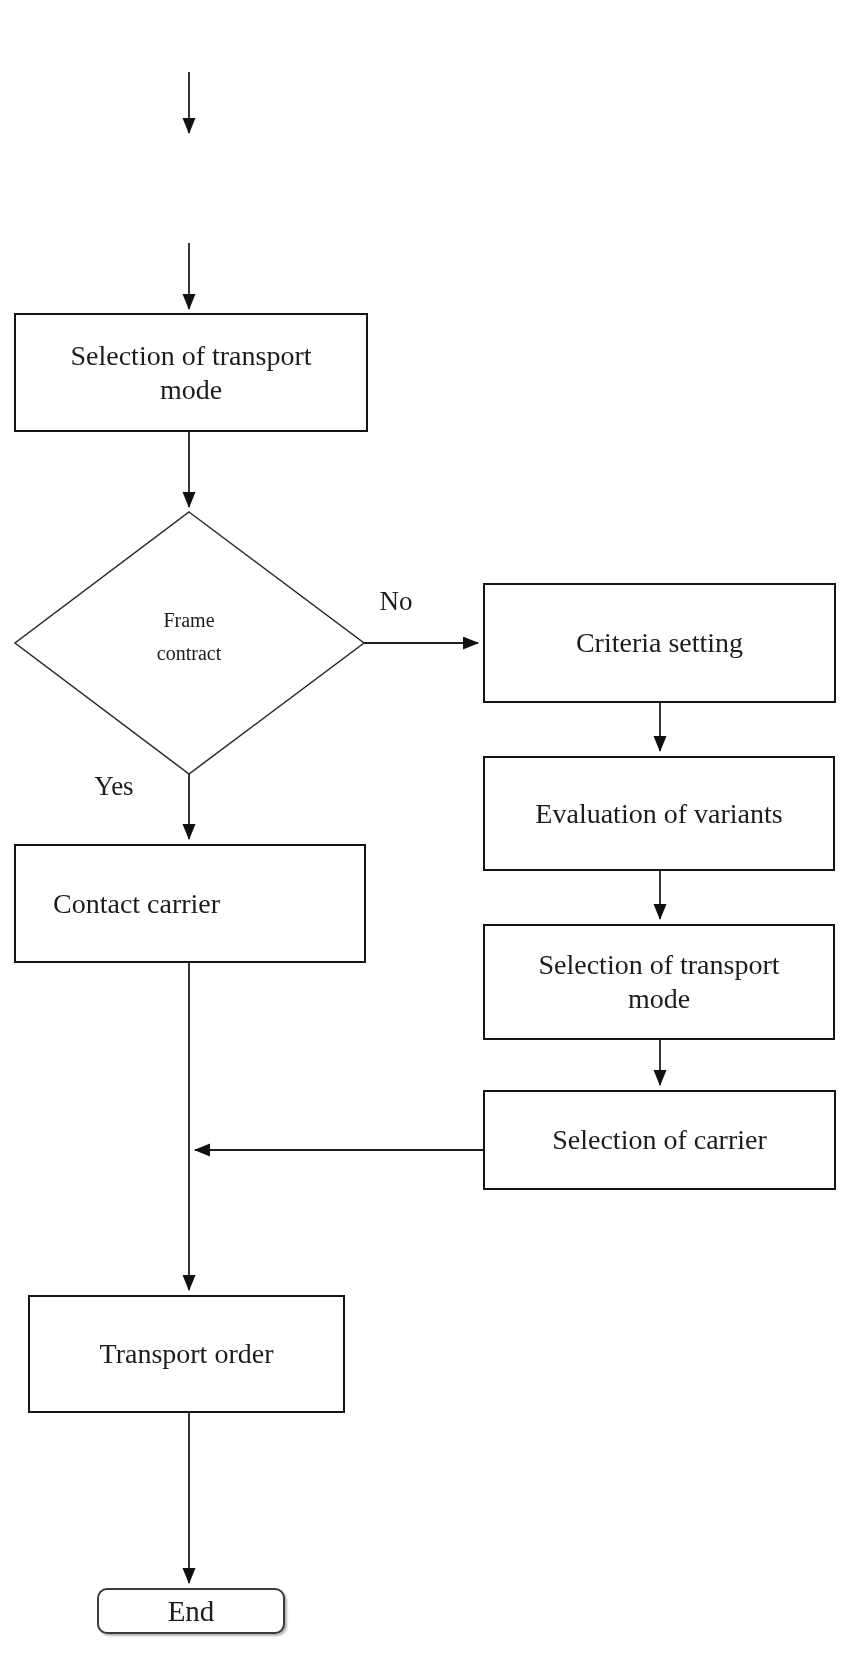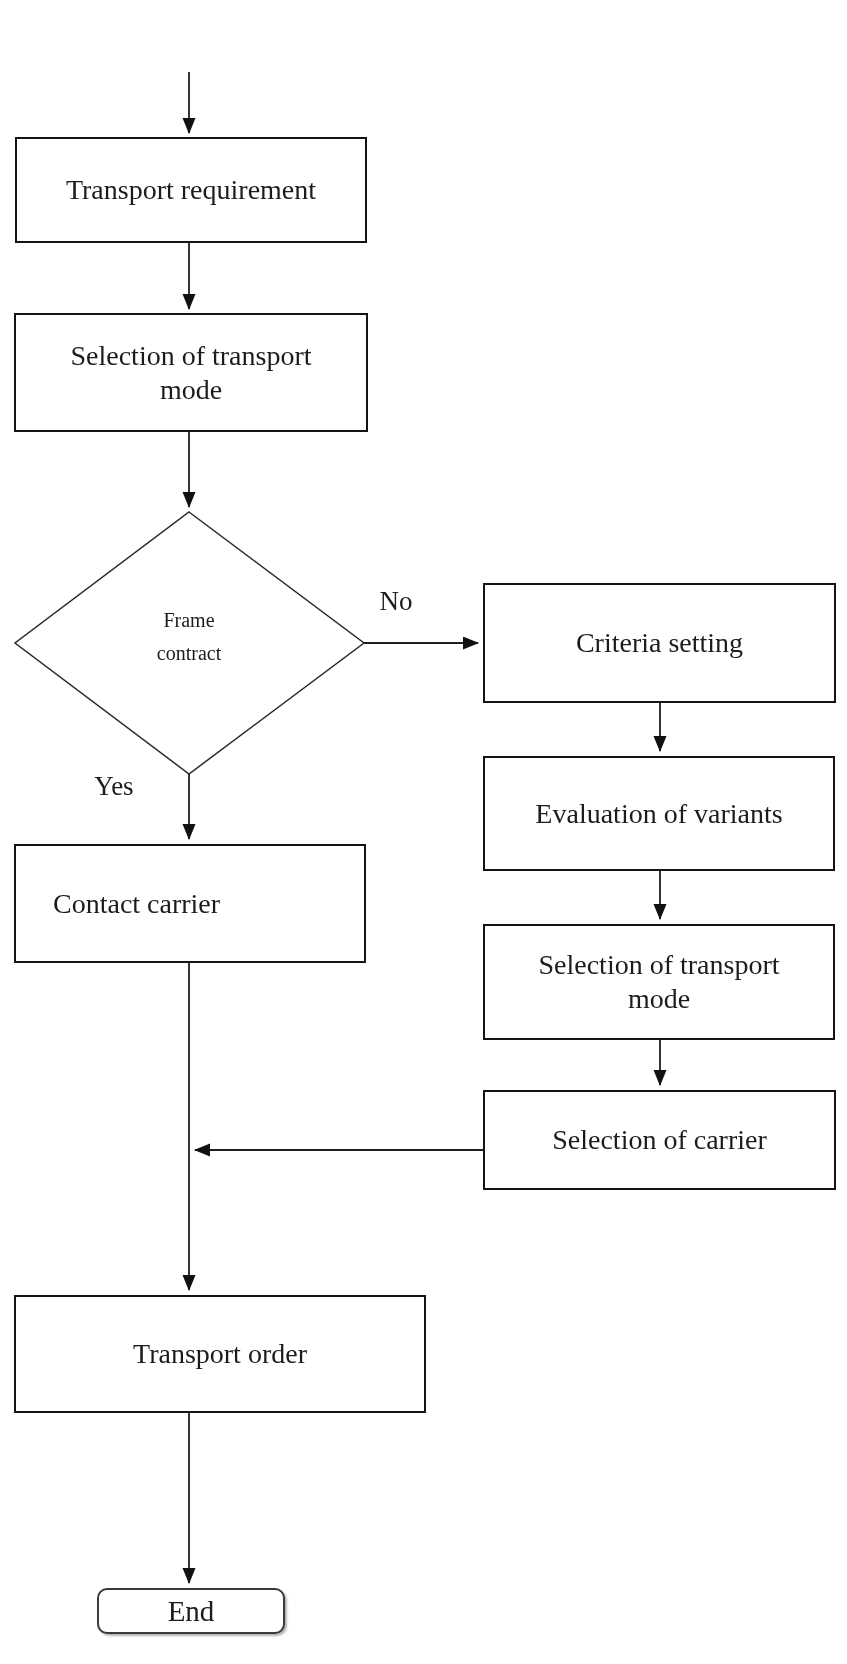--- a/index.html
+++ b/index.html
@@ -96,40 +96,39 @@
     <line class="shape-line" x1="660" y1="703" x2="660" y2="751" marker-end="url(#ah)"></line>
     <line class="shape-line" x1="660" y1="871" x2="660" y2="919" marker-end="url(#ah)"></line>
     <line class="shape-line" x1="660" y1="1040" x2="660" y2="1085" marker-end="url(#ah)"></line>
     <line class="shape-line" x1="483" y1="1150" x2="195" y2="1150" marker-end="url(#ah)"></line>
     <line class="shape-line" x1="189" y1="774" x2="189" y2="839" marker-end="url(#ah)"></line>
     <line class="shape-line" x1="189" y1="963" x2="189" y2="1290" marker-end="url(#ah)"></line>
     <line class="shape-line" x1="189" y1="1413" x2="189" y2="1583" marker-end="url(#ah)"></line>
   </svg>
 
 
-  <div class="node" style="left:15px; top:137px; width:352px; height:106px;">Transport requirement</div>
 
   <div class="node" style="left:14px; top:313px; width:354px; height:119px;">Selection of transport
 mode</div>
 
   <div class="decision-label" style="left:109px; top:600px; width:160px; height:74px;">Frame
 contract</div>
 
   <div class="node" style="left:483px; top:583px; width:353px; height:120px;">Criteria setting</div>
 
   <div class="node" style="left:483px; top:756px; width:352px; height:115px;">Evaluation of variants</div>
 
   <div class="node" style="left:483px; top:924px; width:352px; height:116px;">Selection of transport
 mode</div>
 
   <div class="node" style="left:483px; top:1090px; width:353px; height:100px;">Selection of carrier</div>
 
   <div class="node label-left" style="left:14px; top:844px; width:352px; height:119px;">Contact carrier</div>
 
-  <div class="node" style="left:14px; top:1295px; width:412px; height:118px;">Transport order</div>
+  <div class="node" style="left:28px; top:1295px; width:317px; height:118px;">Transport order</div>
 
   <div class="node terminator" style="left:97px; top:1588px; width:188px; height:46px;">End</div>
 
   <div class="edge-label" style="left:368px; top:586px; width:56px;">No</div>
 
   <div class="edge-label" style="left:84px; top:771px; width:60px;">Yes</div>
 
 </div>
 
 </body></html>

